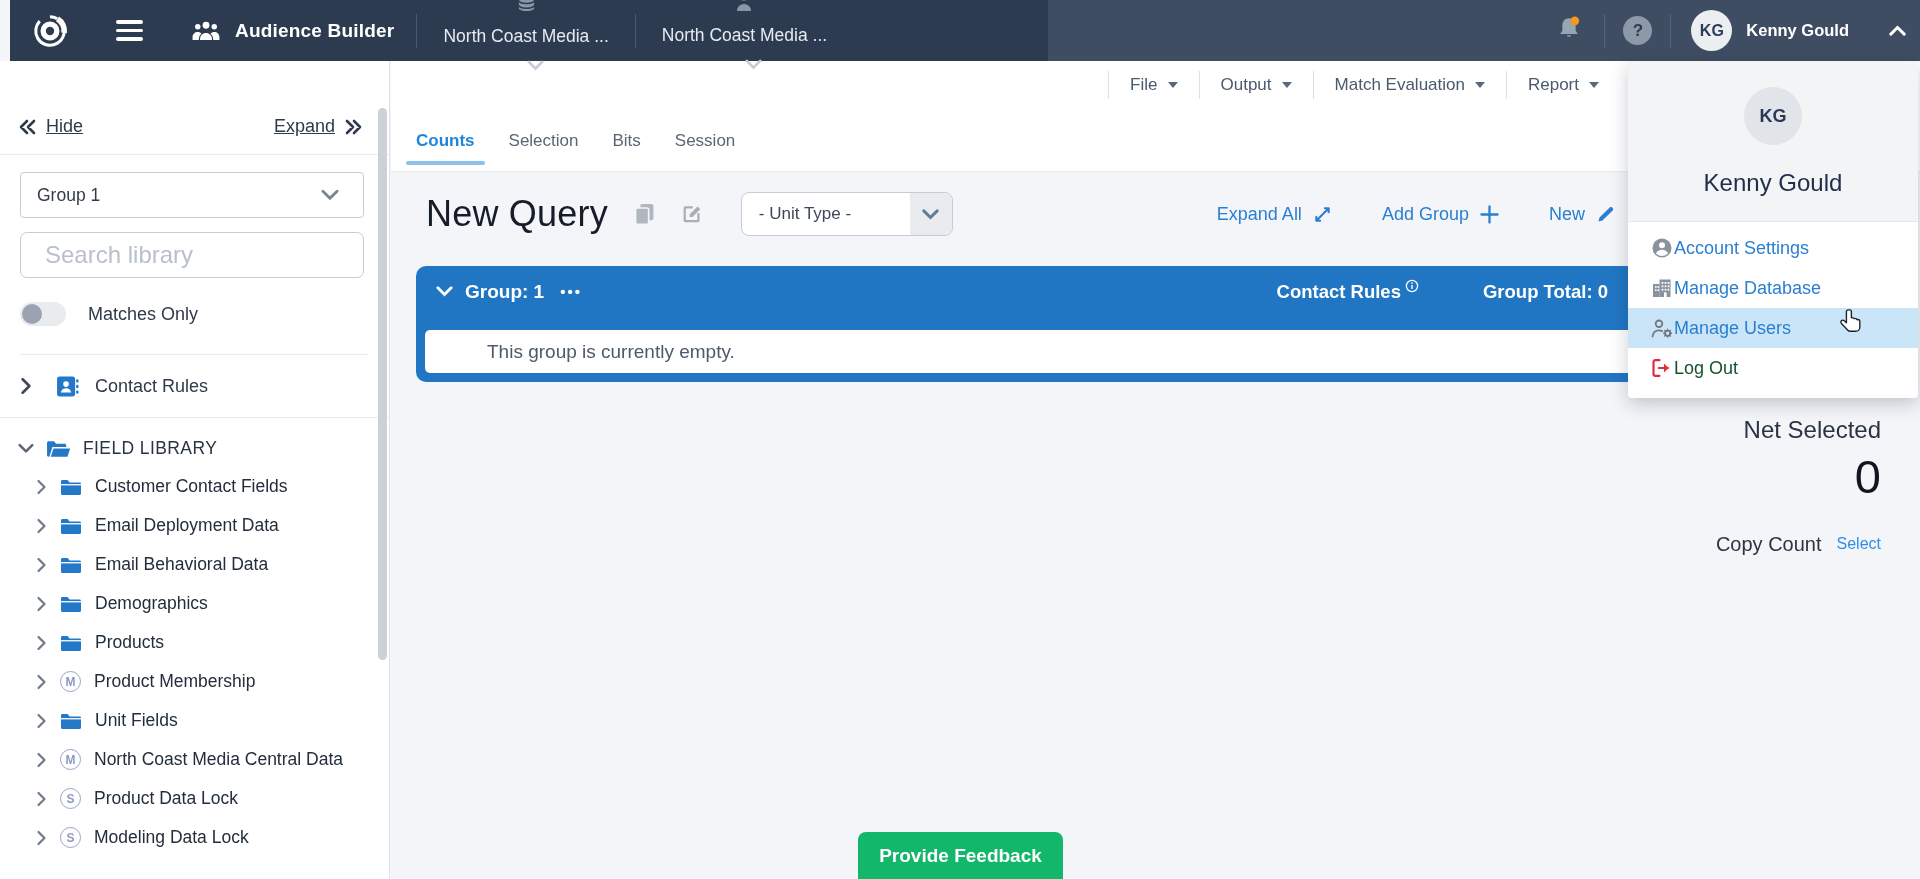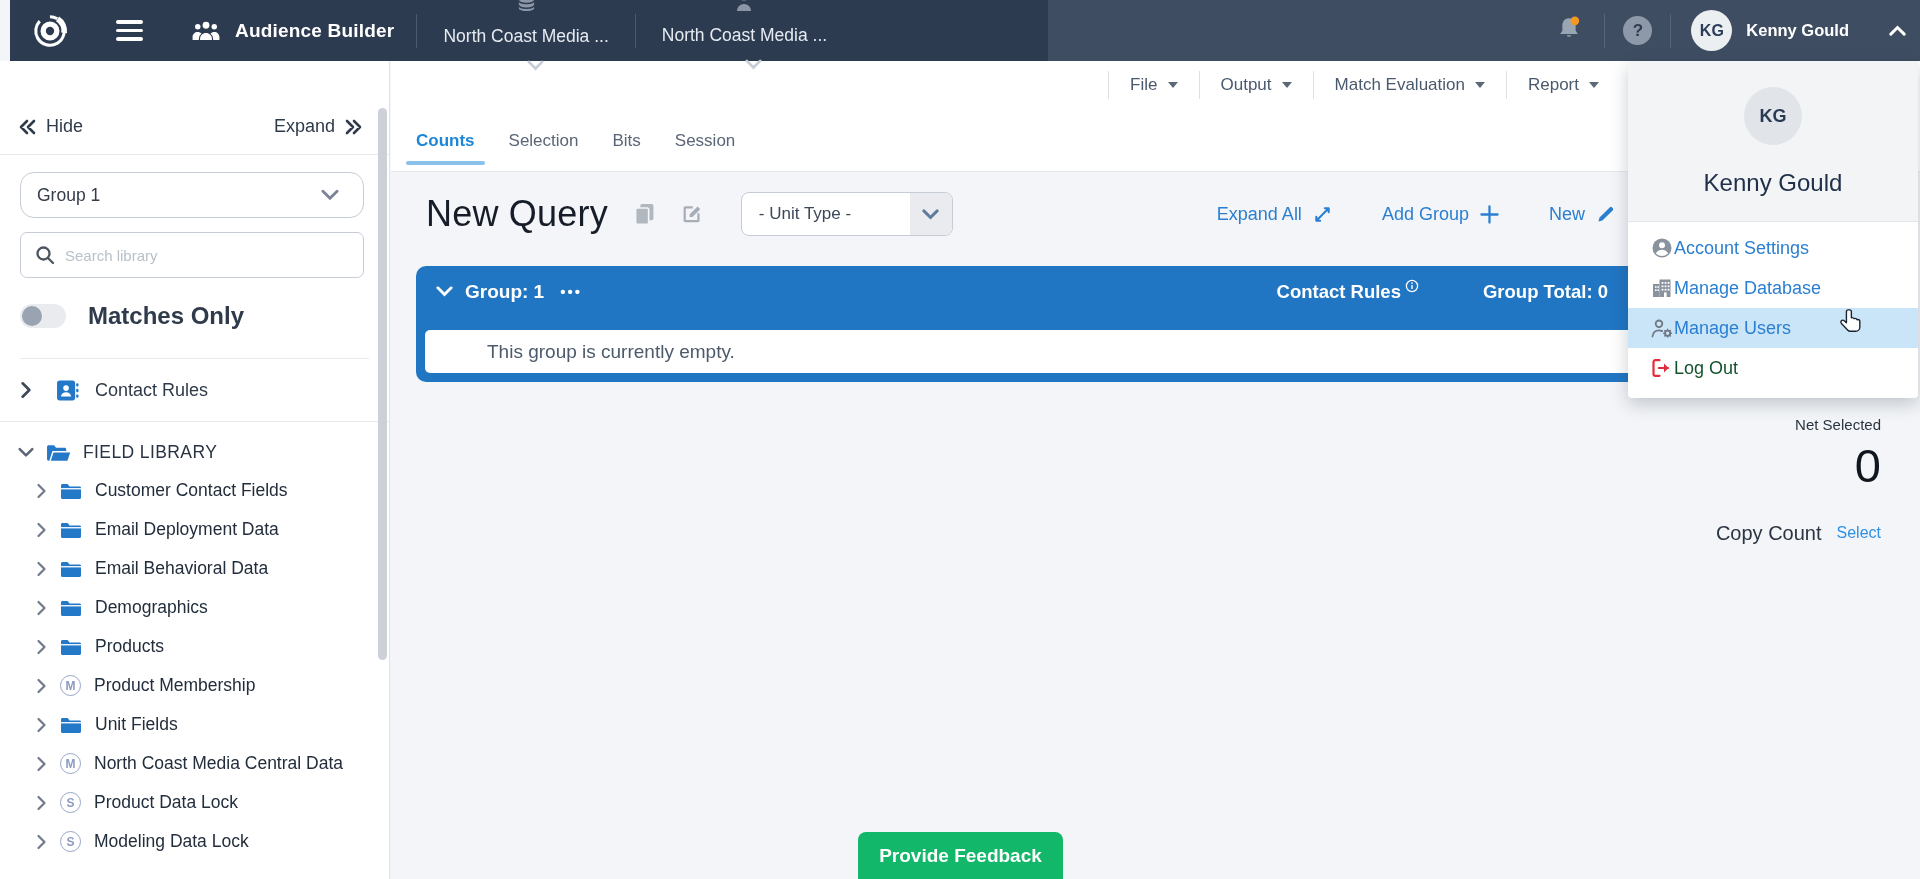--- a/index.html
+++ b/index.html
@@ -41,39 +41,39 @@
 
   
   .sidebar {
     position:absolute; top:61px; left:0; width:390px; bottom:0; background:#fff;
     border-right:1px solid #e0e4e9; z-index:10;
   }
   .side-controls {
     height:56px; margin-top:38px; display:flex; align-items:center; justify-content:space-between;
     padding:0 26px 0 18px; border-bottom:1px solid #e8ebef;
   }
-  .side-ctl { display:flex; align-items:center; gap:10px; font-size:18px; color:#2f3a4a; }
+  .side-ctl { display:flex; align-items:center; gap:10px; font-size:18px; color:#2f3a4a;text-decoration:underline; }
   .group-select {
-    margin:17px 25px 0 20px; height:46px; border:1px solid #c6ccd6; border-radius:14px;
+    margin:17px 25px 0 20px; height:46px; border:1px solid #c6ccd6; border-radius:4px;
     display:flex; align-items:center; padding:0 24px 0 16px; background:#fff;
   }
   .group-select .gs-value { font-size:17.5px; color:#333c49; flex:1; }
   .search-box {
     margin:14px 25px 0 20px; height:46px; border:1px solid #c6ccd6; border-radius:7px;
     display:flex; align-items:center; padding:0 12px 0 14px; gap:10px; background:#fff;
   }
   .search-box input {
-    border:none; outline:none; flex:1; font-size:15px; color:#333c49;
+    border:none; outline:none; flex:1; font-size:24px; color:#333c49;
     font-family:"Liberation Sans",sans-serif; background:transparent;
   }
   .search-box input::placeholder { color:#b9c0ca; }
   .matches-row { display:flex; align-items:center; gap:22px; margin:24px 20px 0 20px; padding-bottom:28px; border-bottom:1px solid #e8ebef; }
   .switch { width:46px; height:24px; border-radius:12px; background:#e9ebee; position:relative; flex:none; }
   .switch .knob { position:absolute; left:2px; top:2px; width:20px; height:20px; border-radius:50%; background:#99a3b1; }
-  .matches-label { font-size:24px; color:#2f3a4a;font-weight:bold; }
+  .matches-label { font-size:18px; color:#2f3a4a; }
   .contact-rules-row {
     height:63px; display:flex; align-items:center; gap:16px; padding:0 20px;
     border-bottom:1px solid #e8ebef;
   }
   .contact-rules-label { font-size:18px; color:#33405280; color:#2f3a4a; }
   .field-lib-row { display:flex; align-items:center; gap:12px; padding:20px 20px 6px 18px; }
   .field-lib-label { font-size:17.5px; color:#2a3341; letter-spacing:.4px; }
   .tree { list-style:none; padding:2px 0 0 0; }
   .tree li { display:flex; align-items:center; gap:13px; padding:9px 10px 9px 36px; }
   .tree .tree-label { font-size:17.5px; color:#232e3c; }
@@ -133,21 +133,21 @@
   .gh-contact { font-size:18.5px; font-weight:600; }
   .gh-info { margin:-12px 0 0 4px; display:flex; }
   .gh-total { font-size:18.5px; font-weight:700; margin-left:64px; }
   .group-body { background:#2176c4; padding:13px 9px 9px 9px; border-radius:0 0 10px 10px; }
   .group-body .gb-inner {
     background:#fff; border-radius:5px; height:43px; display:flex; align-items:center; padding-left:62px;
   }
   .gb-empty { font-size:19px; color:#4c5a6b; }
 
   .summary { margin-top:34px; text-align:right; padding-right:12px; }
-  .sum-label { font-size:15px; color:#2b3442; }
+  .sum-label { font-size:24px; color:#2b3442; }
   .sum-value { font-size:47px; color:#10161f; line-height:1.25; margin-top:4px; }
   .sum-copy-row { margin-top:26px; display:flex; justify-content:flex-end; align-items:center; gap:15px; }
   .sum-copy-label { font-size:20px; color:#2b3442; }
   .sum-select { font-size:16px; color:#2e90e5; }
 
   .feedback-btn {
     position:absolute; left:467px; bottom:0; width:205px; height:47px; border:none;
     background:#12b76a; color:#fff; font-size:19px; font-weight:700;
     border-radius:8px 8px 0 0; font-family:"Liberation Sans",sans-serif;
   }

